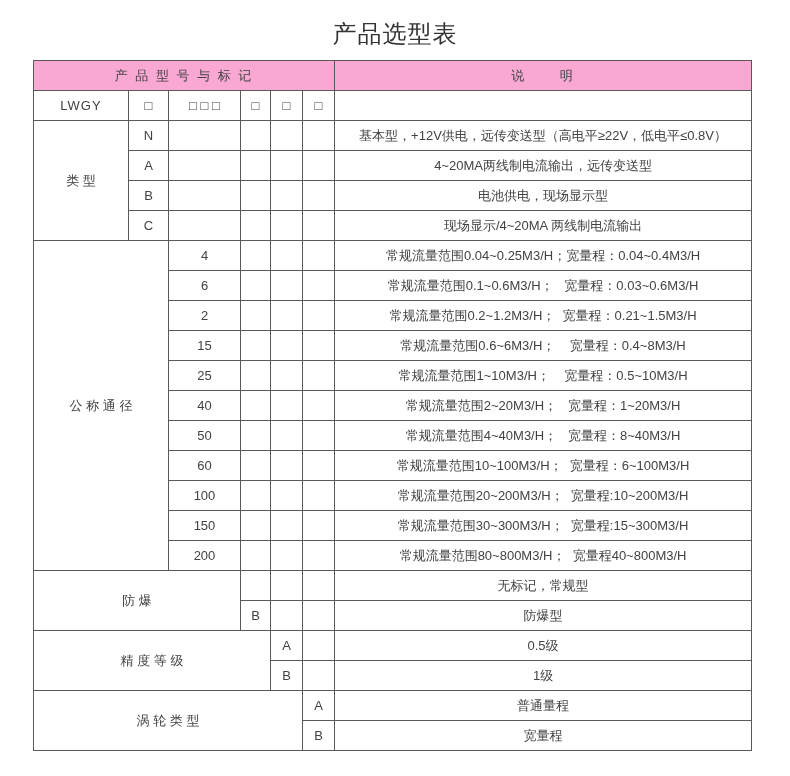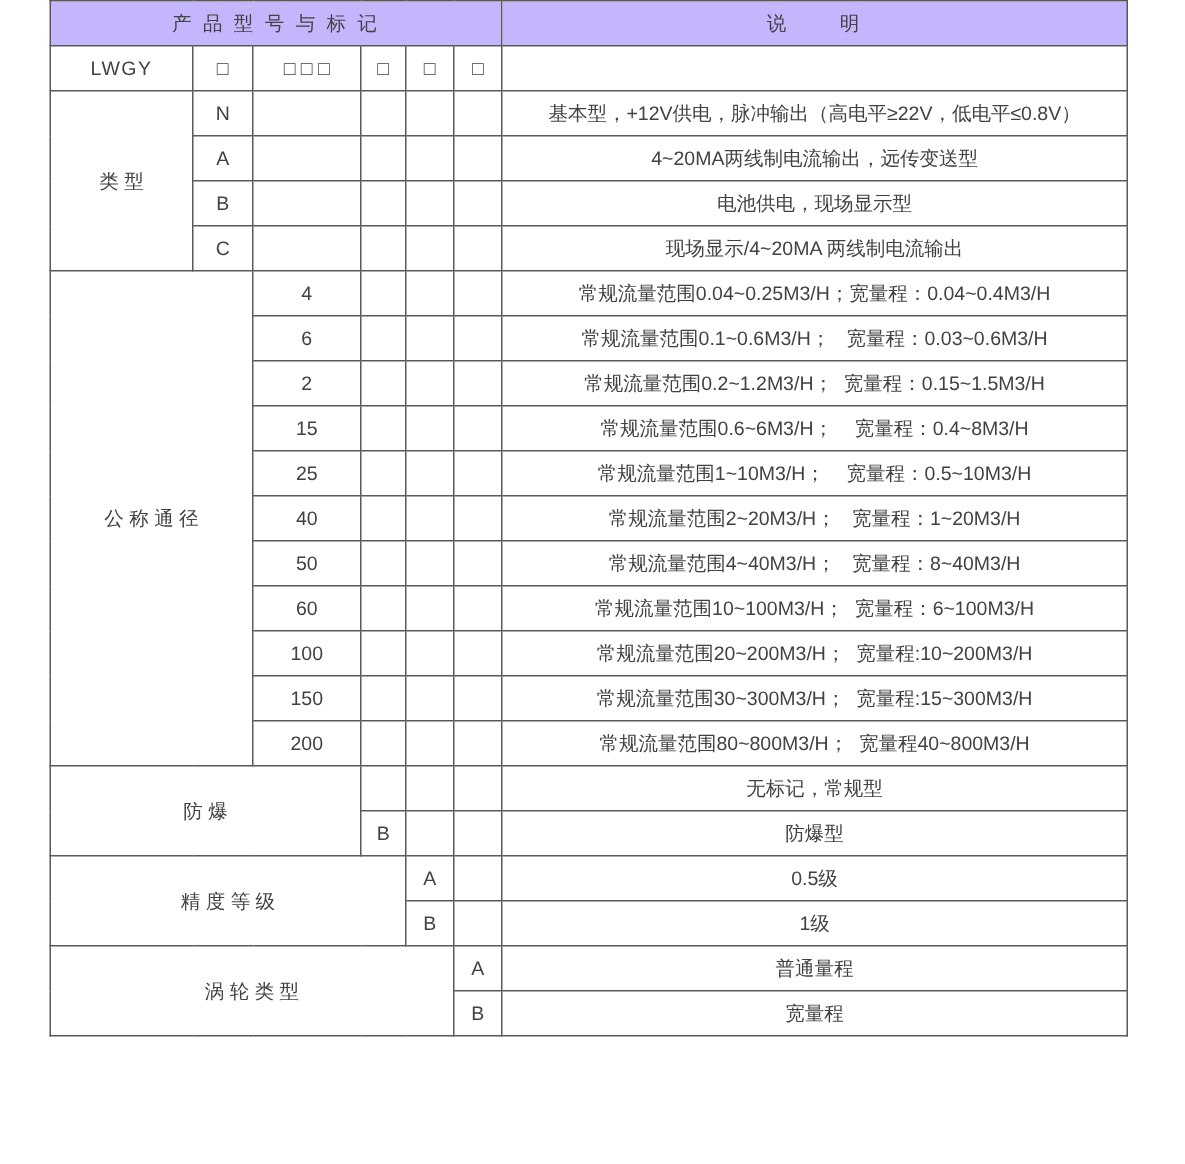--- a/index.html
+++ b/index.html
@@ -35,38 +35,39 @@
     text-align: center;
     vertical-align: middle;
     height: 29px;
     padding: 0 2px;
     font-size: 13px;
     color: #424242;
     white-space: pre;
     overflow: hidden;
   }
   td.hd {
-    background: #c4b5fd;
+    background: #f9a8d4;
     color: #ffffff;
     font-size: 15px;
     height: 33px;
     letter-spacing: 2px;
   }
   td.model { font-size: 14px; color: #4a4a4a; letter-spacing: 1px; }
   td.box   { font-size: 11px; color: #8d8d8d; }
   td.sec   { font-size: 14px; color: #474747; }
   td.code  { font-size: 14px; color: #474747; }
   td.size  { font-size: 14px; color: #474747; }
   td.desc  { font-size: 13px; color: #454545; }
 </style>
 </head>
 <body>
 
 <div class="page">
 
+  <div class="title">产品选型表</div>
 
   <table class="sel">
     <colgroup>
       <col style="width:95px">
         <col style="width:40px">
         <col style="width:72px">
       <col style="width:30px">
         <col style="width:32px">
         <col style="width:32px">
       <col style="width:417px">
@@ -88,21 +89,21 @@
       <td class="desc"></td>
     </tr>
 
     <tr>
       <td class="sec" rowspan="4">类 型</td>
       <td class="code">N</td>
       <td></td>
           <td></td>
           <td></td>
           <td></td>
-      <td class="desc">基本型，+12V供电，脉冲输出（高电平≥22V，低电平≤0.8V）</td>
+      <td class="desc">基本型，+12V供电，远传变送型（高电平≥22V，低电平≤0.8V）</td>
     </tr>
     <tr>
       <td class="code">A</td>
       <td></td>
           <td></td>
           <td></td>
           <td></td>
       <td class="desc">4~20MA两线制电流输出，远传变送型</td>
     </tr>
     <tr>
@@ -135,21 +136,21 @@
       <td></td>
           <td></td>
           <td></td>
       <td class="desc">常规流量范围0.1~0.6M3/H；   宽量程：0.03~0.6M3/H</td>
     </tr>
     <tr>
       <td class="size">2</td>
       <td></td>
           <td></td>
           <td></td>
-      <td class="desc">常规流量范围0.2~1.2M3/H；  宽量程：0.15~1.5M3/H</td>
+      <td class="desc">常规流量范围0.2~1.2M3/H；  宽量程：0.21~1.5M3/H</td>
     </tr>
     <tr>
       <td class="size">15</td>
       <td></td>
           <td></td>
           <td></td>
       <td class="desc">常规流量范围0.6~6M3/H；    宽量程：0.4~8M3/H</td>
     </tr>
     <tr>
       <td class="size">25</td>

